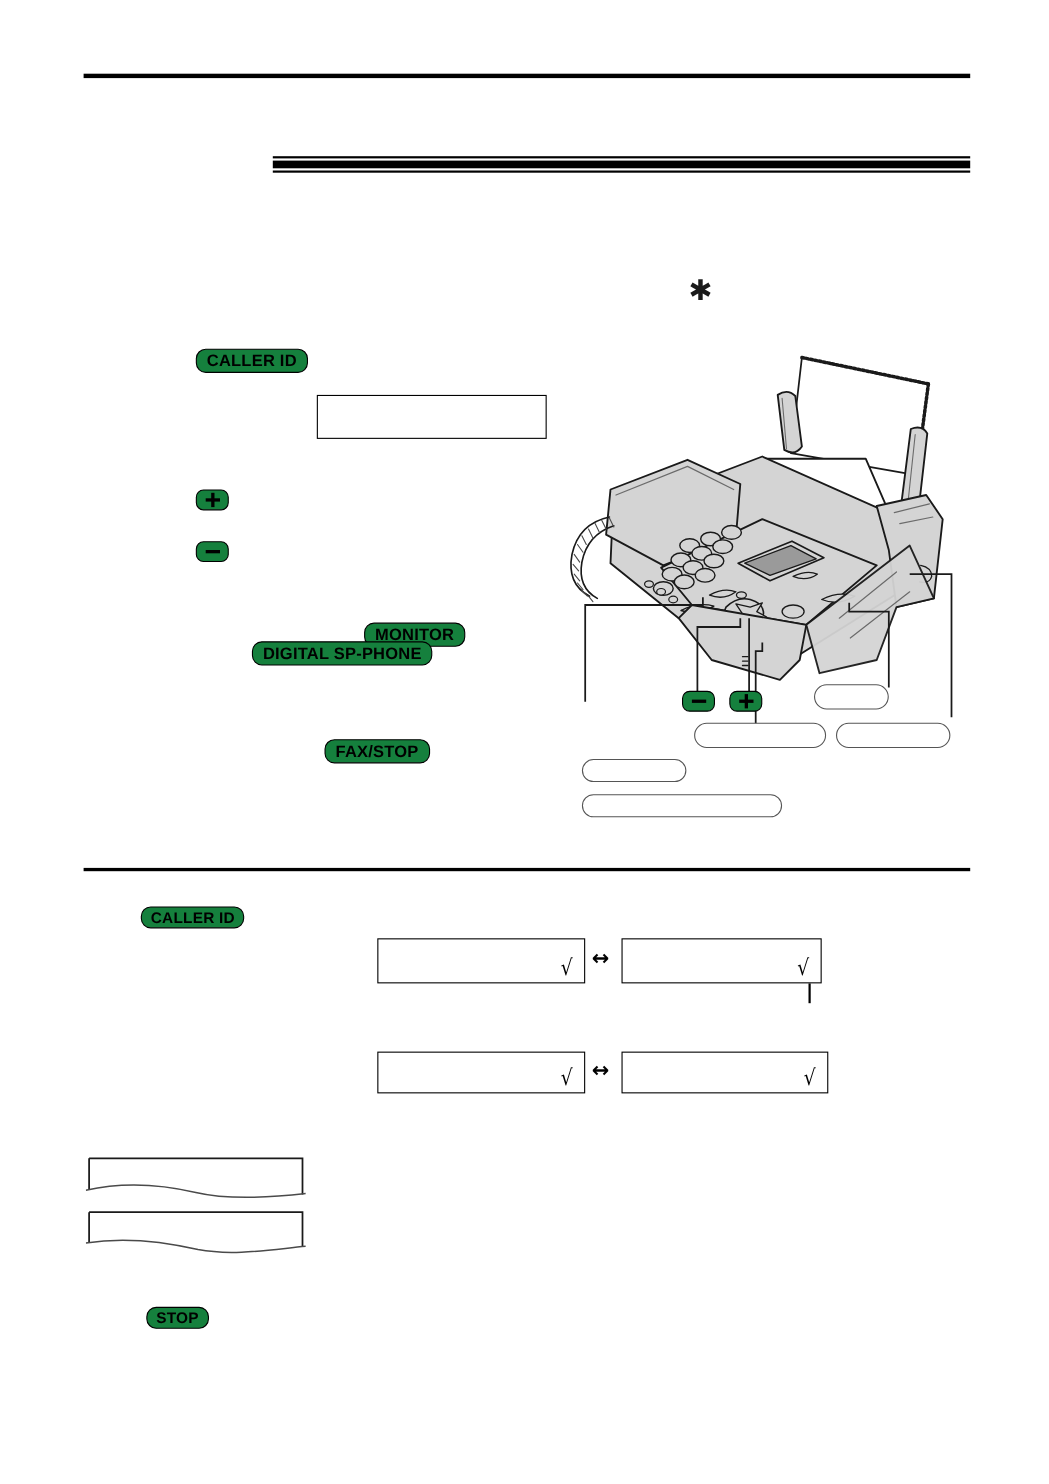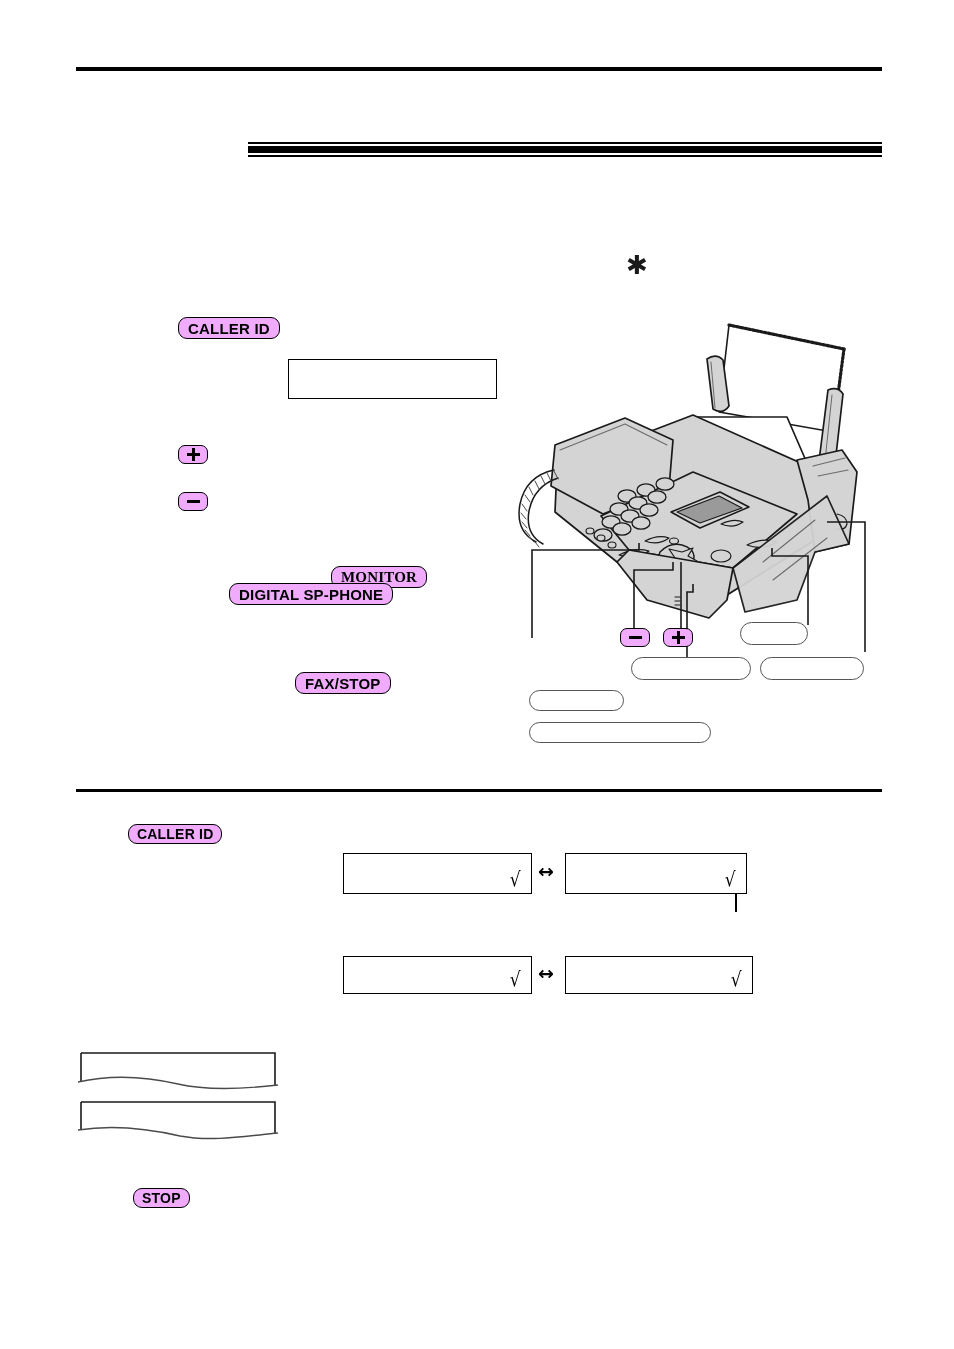--- a/index.html
+++ b/index.html
@@ -26,21 +26,21 @@
   .rule-triple i{display:block;background:#000;width:100%;}
   .rule-triple .a{height:2px;}
   .rule-triple .b{height:7px;margin-top:2px;}
   .rule-triple .c{height:2px;margin-top:2px;}
 
   
   .keycap{
     position:absolute;
     display:inline-flex;align-items:center;justify-content:center;
     border:1.6px solid #000;border-radius:9px;
-    background:#f0abfc;
+    background:#15803d;
     font-weight:bold;
     letter-spacing:0.2px;
     line-height:1;
     white-space:nowrap;
     box-sizing:border-box;
   }
   .keycap.big{font-size:15px;height:22px;padding:0 9px;}
   .keycap.med{font-size:14px;height:20px;padding:0 8px;}
   .keycap.sym{
     font-size:15px;height:19px;width:30px;padding:0;border-radius:7px;
@@ -119,21 +119,21 @@
   <div class="frame" style="left:288px;top:359px;width:209px;height:40px;"></div>
 
   <div class="keycap sym" style="left:178px;top:445px;">
     <span class="glyph-plus"></span>
   </div>
 
   <div class="keycap sym" style="left:178px;top:492px;">
     <span class="glyph-minus"></span>
   </div>
 
-  <div class="keycap big" style="left:331px;top:566px;font-family:Liberation Serif, serif;">MONITOR</div>
+  <div class="keycap big" style="left:331px;top:566px;">MONITOR</div>
 
   <div class="keycap big" style="left:229px;top:583px;">DIGITAL SP-PHONE</div>
 
   <div class="keycap big" style="left:295px;top:672px;">FAX/STOP</div>
 
   <div class="illus">
     <svg width="420" height="370" viewBox="0 0 420 370" xmlns="http://www.w3.org/2000/svg">
       <g stroke="#1a1a1a" stroke-width="1.7" fill="none" stroke-linejoin="round" stroke-linecap="round">
 
         <polygon points="232,25 347,49 336,132 222,112" fill="#ffffff" stroke="#1a1a1a" stroke-width="1.6"></polygon>

